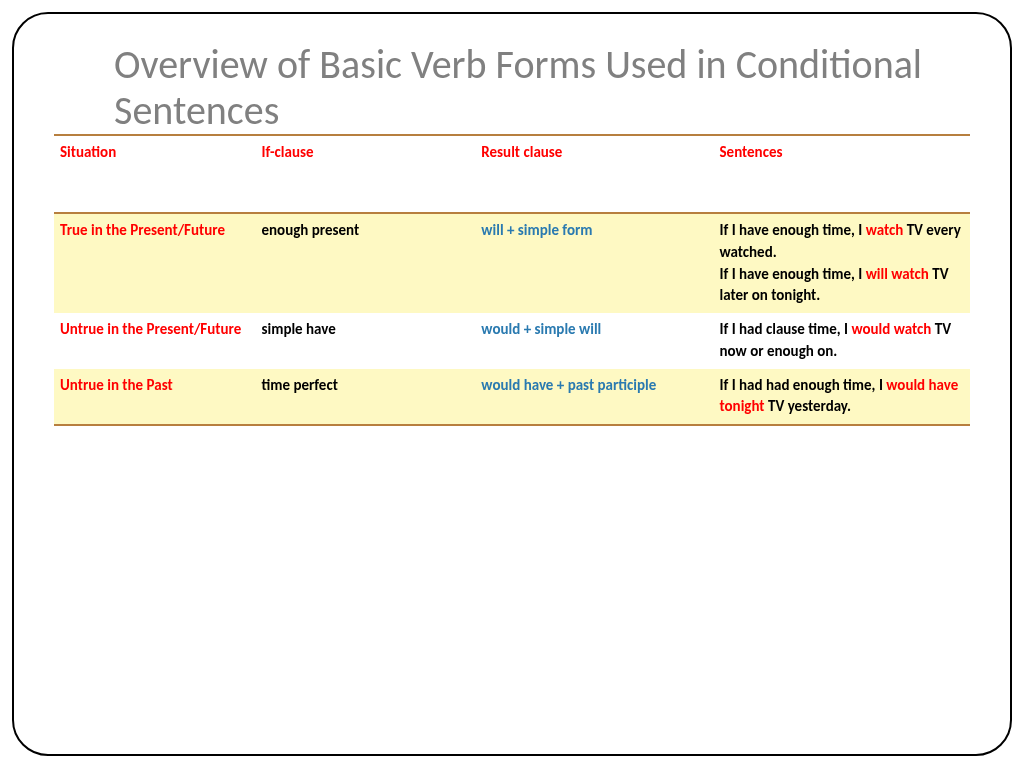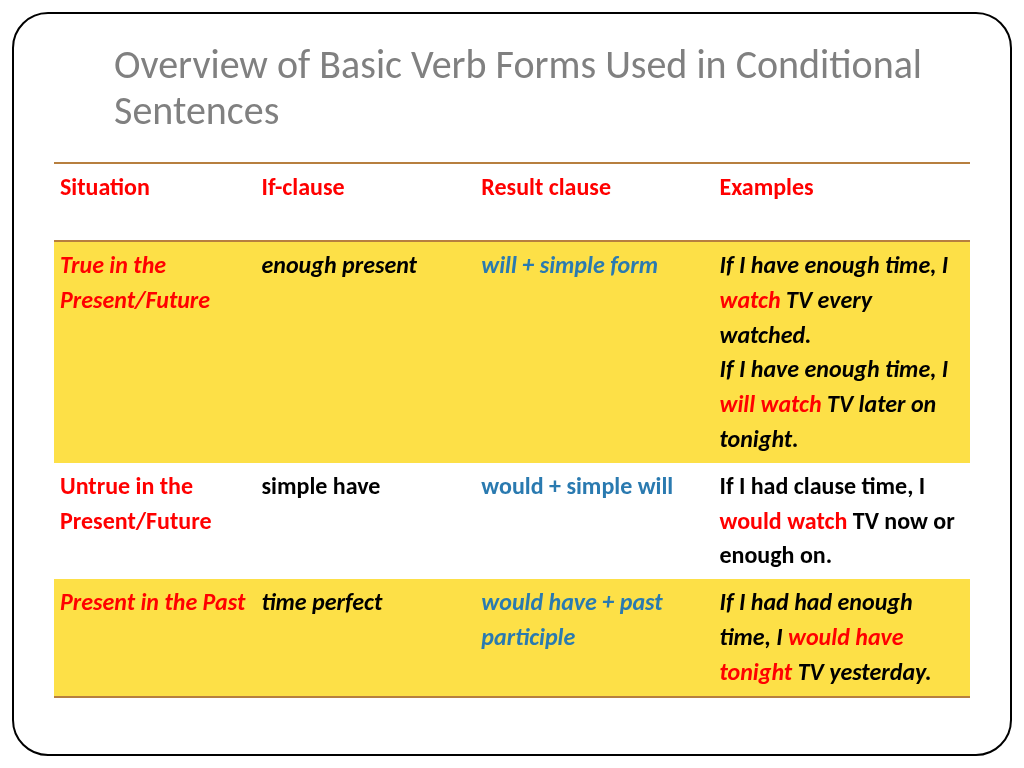--- a/index.html
+++ b/index.html
@@ -19,43 +19,43 @@
     border: 2px solid #000;
     border-radius: 36px;
     padding: 28px 40px 30px 40px;
   }
   h1 {
     font-size: 40px;
     font-weight: 400;
     color: #808080;
     line-height: 1.15;
     margin-left: 60px;
-    margin-bottom: 28px;
+    margin-bottom: 0;
   }
   table {
     width: 100%;
     border-collapse: collapse;
     table-layout: fixed;
   }
   col.c1 { width: 22%; }
   col.c2 { width: 24%; }
   col.c3 { width: 26%; }
   col.c4 { width: 28%; }
   th, td {
     text-align: left;
     vertical-align: top;
     padding: 6px 8px 6px 6px;
-    font-size: 24px;
+    font-size: 15px;
     line-height: 1.45;
     font-weight: 700;
   }
   thead tr { border-top: 2px solid #b77f3f; border-bottom: 2px solid #b77f3f; }
   th { color: #ff0000; height: 78px; }
   tbody tr:last-child { border-bottom: 2px solid #b77f3f; }
-  .peach { background: #fde047; font-style: italic; }
+  .peach { background: #fef9c3; }
   .sit { color: #ff0000; }
   .ifc { color: #000000; }
   .res { color: #2a7ab0; }
   .ex  { color: #000000; }
   .hl  { color: #ff0000; }
 </style>
 </head>
 <body>
 
 <div class="frame">
@@ -66,21 +66,21 @@
         <col class="c1">
         <col class="c2">
         <col class="c3">
         <col class="c4">
       </colgroup>
     <thead>
       <tr>
         <th>Situation</th>
         <th>If-clause</th>
         <th>Result clause</th>
-        <th>Examples</th>
+        <th>Sentences</th>
       </tr>
     </thead>
     <tbody>
       <tr class="peach">
         <td class="sit">True in the Present/Future</td>
         <td class="ifc">enough present</td>
         <td class="res">will + simple form</td>
         <td class="ex">
           <span>If I have enough time, I </span><span class="hl">watch</span><span> TV every watched.</span><br>
           <span>If I have enough time, I </span><span class="hl">will watch</span><span> TV later on tonight.</span>
@@ -88,21 +88,21 @@
       </tr>
       <tr>
         <td class="sit">Untrue in the Present/Future</td>
         <td class="ifc">simple have</td>
         <td class="res">would + simple will</td>
         <td class="ex">
           <span>If I had clause time, I </span><span class="hl">would watch</span><span> TV now or enough on.</span>
         </td>
       </tr>
       <tr class="peach">
-        <td class="sit">Present in the Past</td>
+        <td class="sit">Untrue in the Past</td>
         <td class="ifc">time perfect</td>
         <td class="res">would have + past participle</td>
         <td class="ex">
           <span>If I had had enough time, I </span><span class="hl">would have tonight</span><span> TV yesterday.</span>
         </td>
       </tr>
     </tbody>
   </table>
 </div>
 

